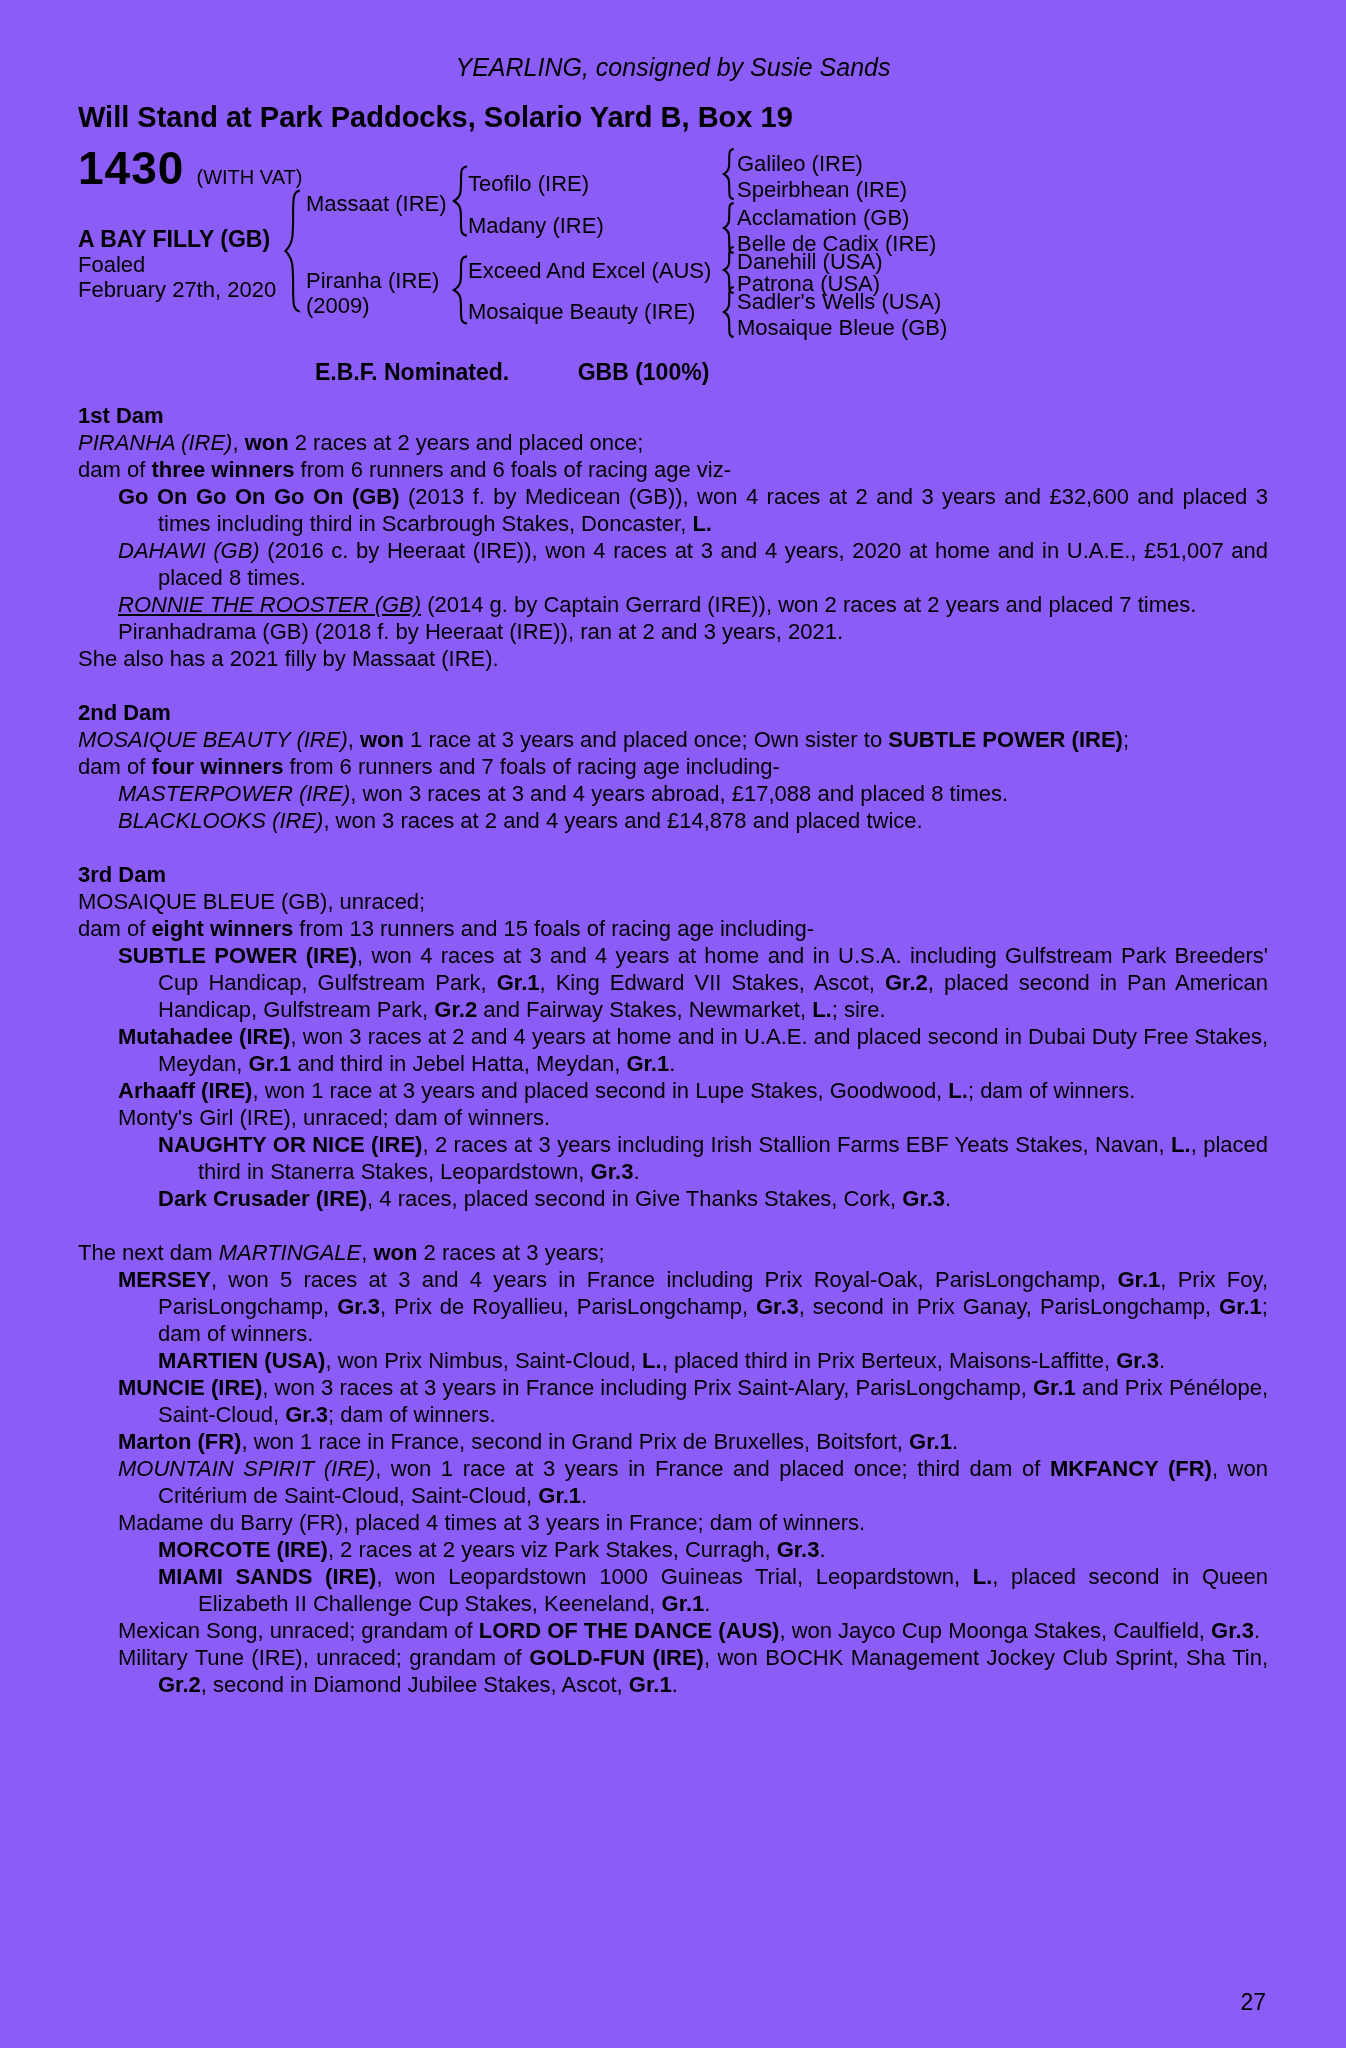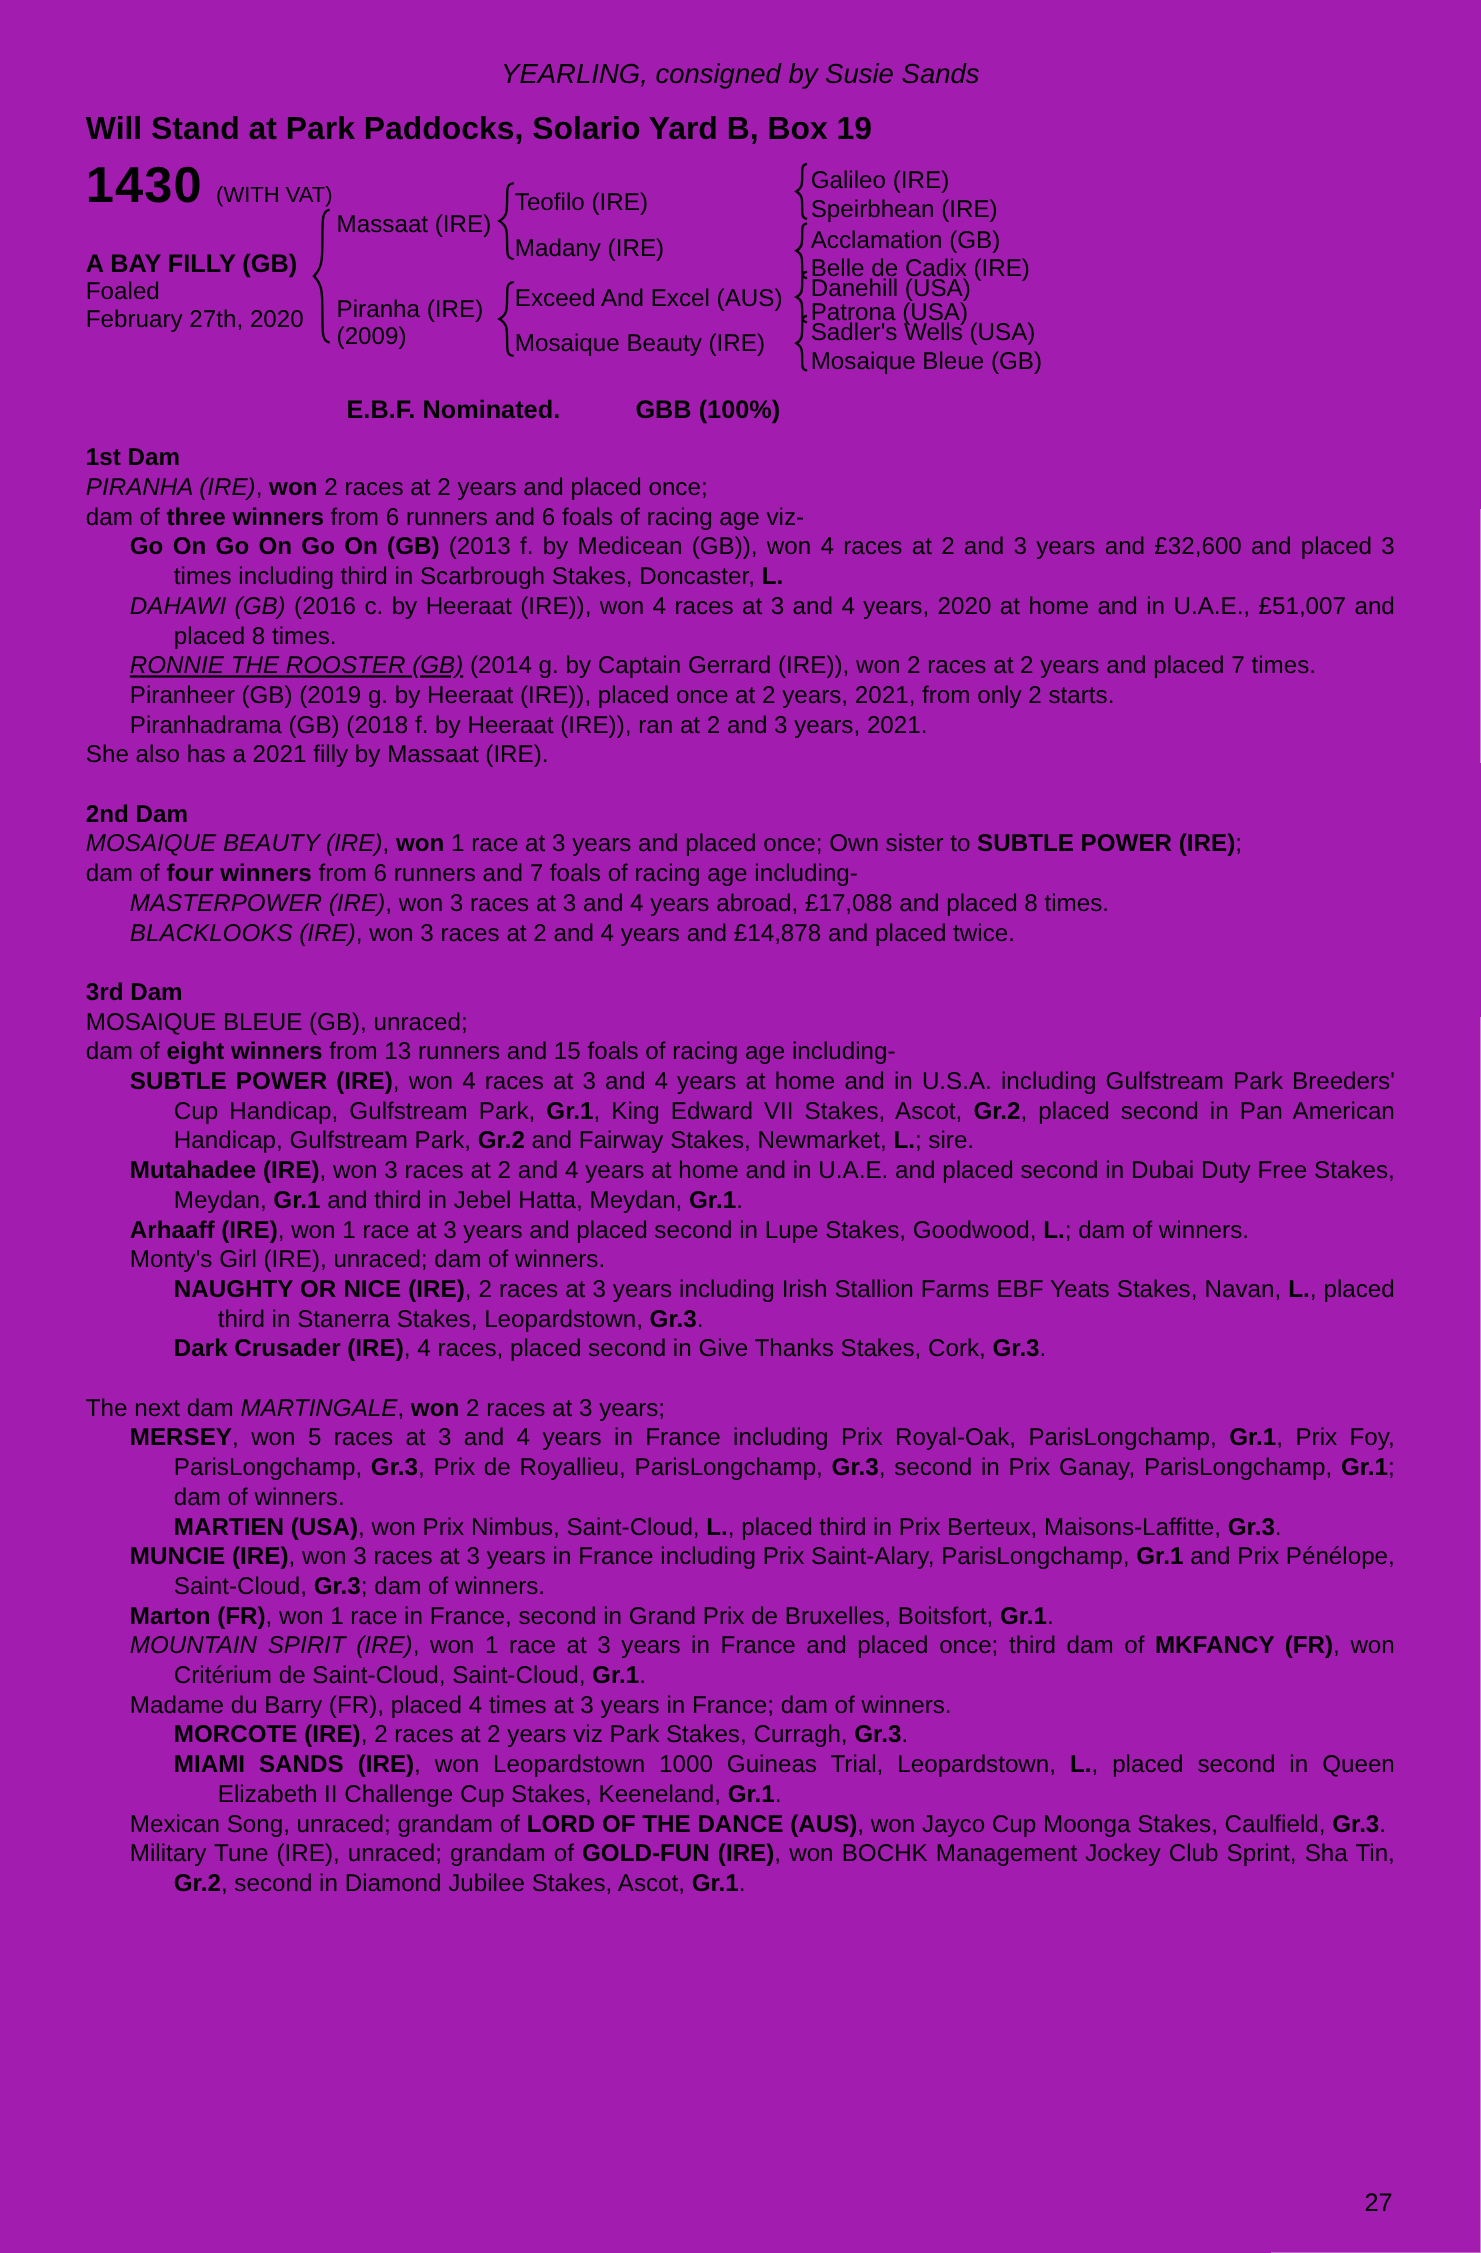--- a/index.html
+++ b/index.html
@@ -1,20 +1,20 @@
 <!DOCTYPE html>
 <html><head>
 <meta charset="utf-8">
 <style>
   html,body { margin:0; padding:0; background:#e8e8e8; }
   .page {
     position:relative;
     width:1346px; height:2048px;
     margin:0 auto;
-    background:#a21caf;
+    background:#8b5cf6;
     color:#000;
     font-family:"Liberation Sans", sans-serif;
     font-size:22px;
     line-height:27px;
     overflow:hidden;
   }
   .content { padding:0 78px; }
   .title { margin:52px 0 0; text-align:center; font-style:italic; font-size:25px; line-height:30px; }
   .stand { margin:22px 0 0; font-weight:bold; font-size:29px; line-height:27px; }
 
@@ -107,21 +107,20 @@
     </p>
 
     <div class="sections">
         <div class="section">
           <p class="para heading">1st Dam</p>
           <p class="para ind0"><span style="font-style: italic;">PIRANHA (IRE)</span><span>, </span><span style="font-weight: bold;">won</span><span> 2 races at 2 years and placed once;</span></p>
           <p class="para ind0"><span>dam of </span><span style="font-weight: bold;">three winners</span><span> from 6 runners and 6 foals of racing age viz-</span></p>
           <p class="para ind1"><span style="font-weight: bold;">Go On Go On Go On (GB)</span><span> (2013 f. by Medicean (GB)), won 4 races at 2 and 3 years and £32,600 and placed 3 times including third in Scarbrough Stakes, Doncaster, </span><span style="font-weight: bold;">L.</span></p>
           <p class="para ind1"><span style="font-style: italic;">DAHAWI (GB)</span><span> (2016 c. by Heeraat (IRE)), won 4 races at 3 and 4 years, 2020 at home and in U.A.E., £51,007 and placed 8 times.</span></p>
           <p class="para ind1"><span style="font-style: italic; text-decoration: underline;">RONNIE THE ROOSTER (GB)</span><span> (2014 g. by Captain Gerrard (IRE)), won 2 races at 2 years and placed 7 times.</span></p>
-          <p class="para ind1"><span>Piranheer (GB) (2019 g. by Heeraat (IRE)), placed once at 2 years, 2021, from only 2 starts.</span></p>
           <p class="para ind1"><span>Piranhadrama (GB) (2018 f. by Heeraat (IRE)), ran at 2 and 3 years, 2021.</span></p>
           <p class="para ind0"><span>She also has a 2021 filly by Massaat (IRE).</span></p>
         </div>
         <div class="section">
           <p class="para heading">2nd Dam</p>
           <p class="para ind0"><span style="font-style: italic;">MOSAIQUE BEAUTY (IRE)</span><span>, </span><span style="font-weight: bold;">won</span><span> 1 race at 3 years and placed once; Own sister to </span><span style="font-weight: bold;">SUBTLE POWER (IRE)</span><span>;</span></p>
           <p class="para ind0"><span>dam of </span><span style="font-weight: bold;">four winners</span><span> from 6 runners and 7 foals of racing age including-</span></p>
           <p class="para ind1"><span style="font-style: italic;">MASTERPOWER (IRE)</span><span>, won 3 races at 3 and 4 years abroad, £17,088 and placed 8 times.</span></p>
           <p class="para ind1"><span style="font-style: italic;">BLACKLOOKS (IRE)</span><span>, won 3 races at 2 and 4 years and £14,878 and placed twice.</span></p>
         </div>

